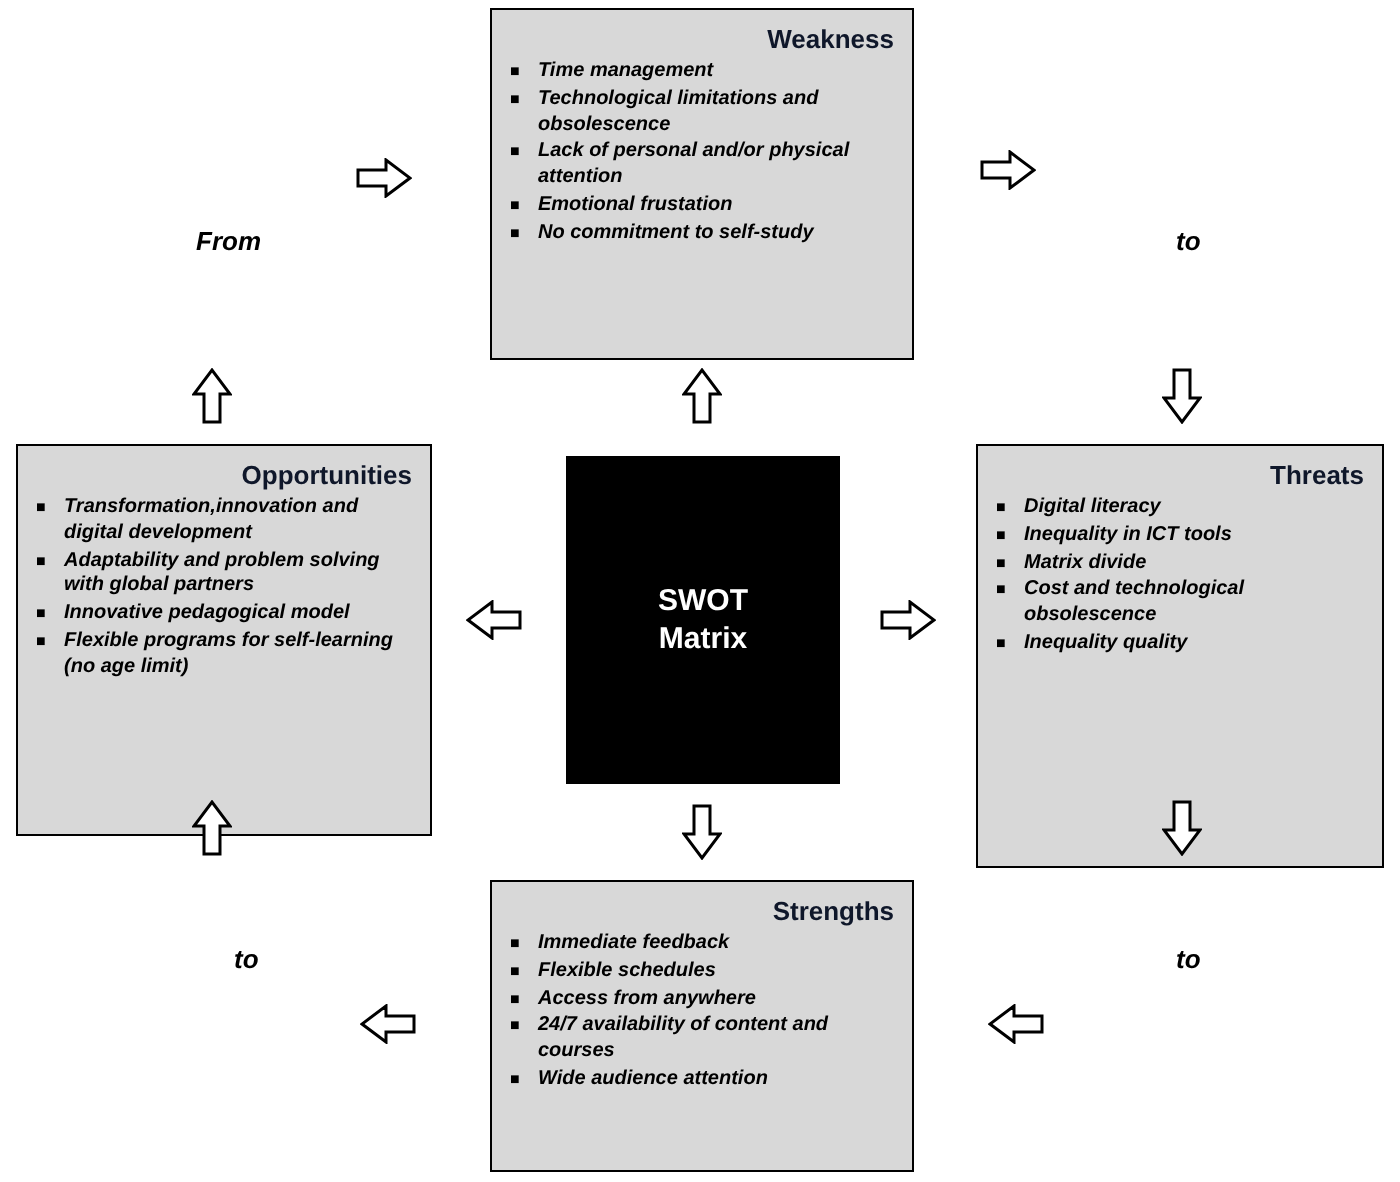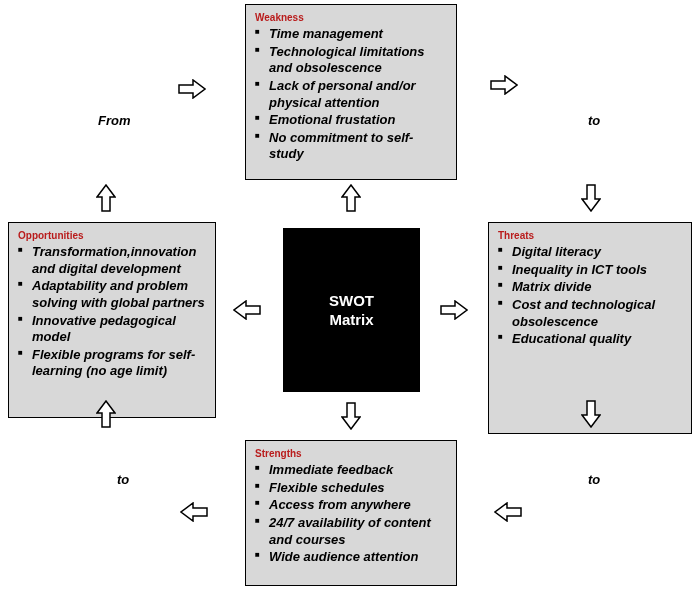--- a/index.html
+++ b/index.html
@@ -12,30 +12,30 @@
     background: #ffffff;
     overflow: hidden;
   }
   .swot-box {
     position: absolute;
     background: #d8d8d8;
     border: 1px solid #000000;
     padding: 7px 9px 6px 9px;
   }
   .swot-box h3 {
-    font-size: 10px;
+    font-size: 13px;
     font-weight: bold;
-    text-align: left;
+    text-align: right;
     margin-bottom: 3px;
-    color: #b91c1c;
+    color: #0f172a;
   }
   .swot-box ul { list-style: none; }
   .swot-box li {
     position: relative;
-    font-size: 13px;
+    font-size: 10px;
     font-weight: bold;
     font-style: italic;
     color: #000;
     padding-left: 14px;
     line-height: 1.28;
     margin-bottom: 1px;
   }
   .swot-box li::before {
     content: "\25A0";
     position: absolute;
@@ -94,21 +94,21 @@
     </ul>
   </div>
 
   <div class="swot-box" style="left:488px; top:222px; width:204px; height:212px;">
     <h3>Threats</h3>
     <ul>
       <li>Digital literacy</li>
       <li>Inequality in ICT tools</li>
       <li>Matrix divide</li>
       <li>Cost and technological obsolescence</li>
-      <li>Educational quality</li>
+      <li>Inequality quality</li>
     </ul>
   </div>
 
   <div class="swot-box" style="left:245px; top:440px; width:212px; height:146px;">
     <h3>Strengths</h3>
     <ul>
       <li>Immediate feedback</li>
       <li>Flexible schedules</li>
       <li>Access from anywhere</li>
       <li>24/7 availability of content and courses</li>

